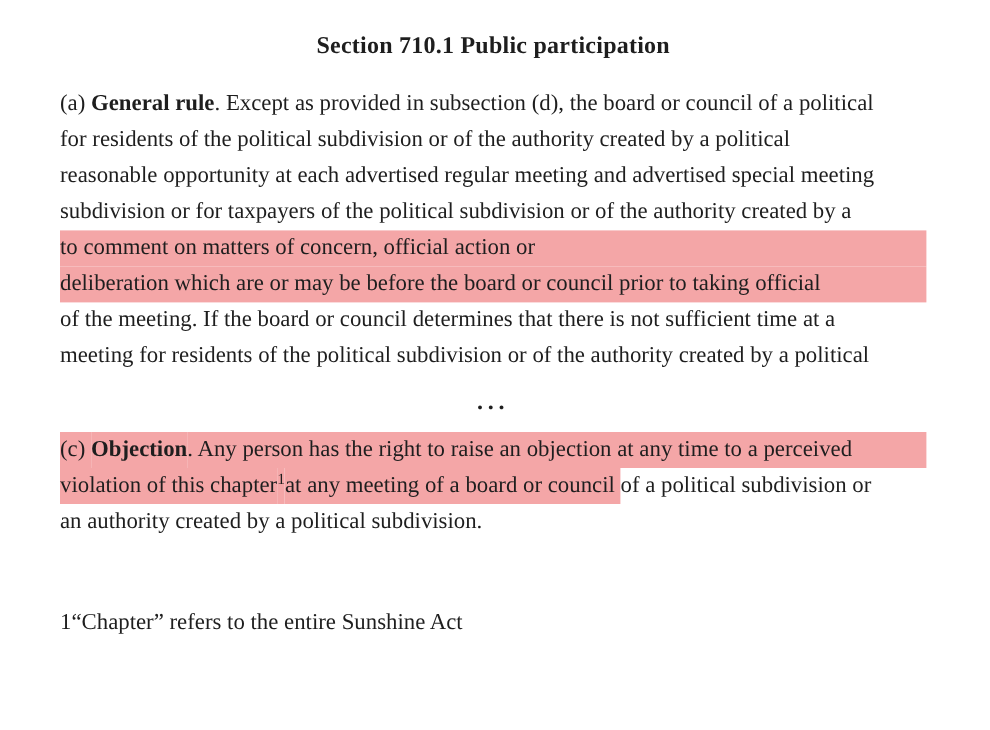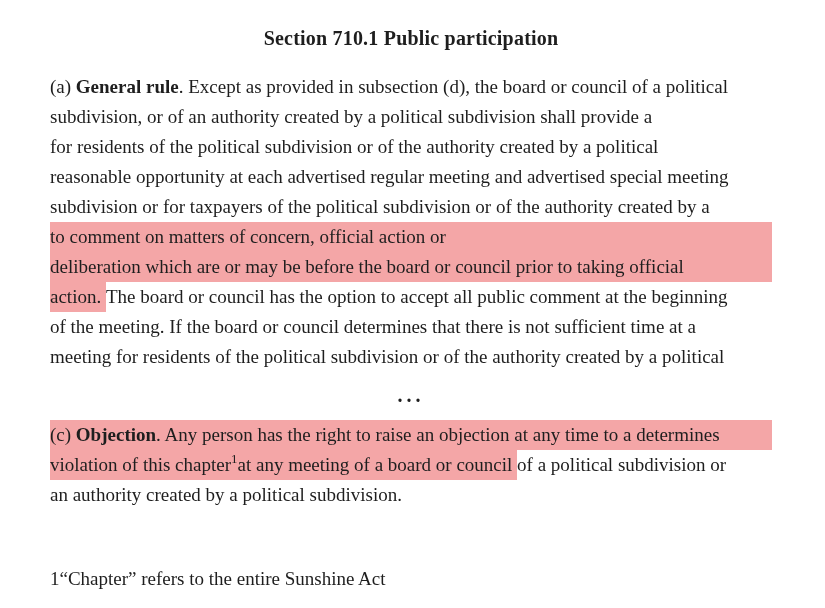--- a/index.html
+++ b/index.html
@@ -41,56 +41,49 @@
 
   <div class="title">Section 710.1 Public participation</div>
 
   <div class="para">
     <div class="line">
       <span class="seg">(a) </span>
       <span class="seg bold">General rule</span>
       <span class="seg">. Except as provided in subsection (d), the board or council of a political</span>
     </div>
     <div class="line">
-      <span class="seg">subdivision, or of an authority created by a political subdivision shall provide a</span>
-    </div>
-    <div class="line">
       <span class="seg">for residents of the political subdivision or of the authority created by a political</span>
     </div>
     <div class="line">
       <span class="seg">reasonable opportunity at each advertised regular meeting and advertised special meeting</span>
     </div>
     <div class="line">
       <span class="seg">subdivision or for taxpayers of the political subdivision or of the authority created by a</span>
     </div>
     <div class="line">
       <span class="seg hl grow">to comment on matters of concern, official action or</span>
     </div>
     <div class="line">
       <span class="seg hl grow">deliberation which are or may be before the board or council prior to taking official</span>
     </div>
     <div class="line">
-      <span class="seg hl">action. </span>
-      <span class="seg">The board or council has the option to accept all public comment at the beginning</span>
-    </div>
-    <div class="line">
       <span class="seg">of the meeting. If the board or council determines that there is not sufficient time at a</span>
     </div>
     <div class="line">
       <span class="seg">meeting for residents of the political subdivision or of the authority created by a political</span>
     </div>
   </div>
 
   <div class="ellipsis">...</div>
 
   <div class="para no-gap">
     <div class="line">
       <span class="seg hl">(c) </span>
       <span class="seg hl bold">Objection</span>
-      <span class="seg hl grow">. Any person has the right to raise an objection at any time to a determines</span>
+      <span class="seg hl grow">. Any person has the right to raise an objection at any time to a perceived</span>
     </div>
     <div class="line">
       <span class="seg hl">violation of this chapter</span>
       <span class="seg hl sup">1</span>
       <span class="seg hl">at any meeting of a board or council </span>
       <span class="seg">of a political subdivision or</span>
     </div>
     <div class="line">
       <span class="seg">an authority created by a political subdivision.</span>
     </div>

